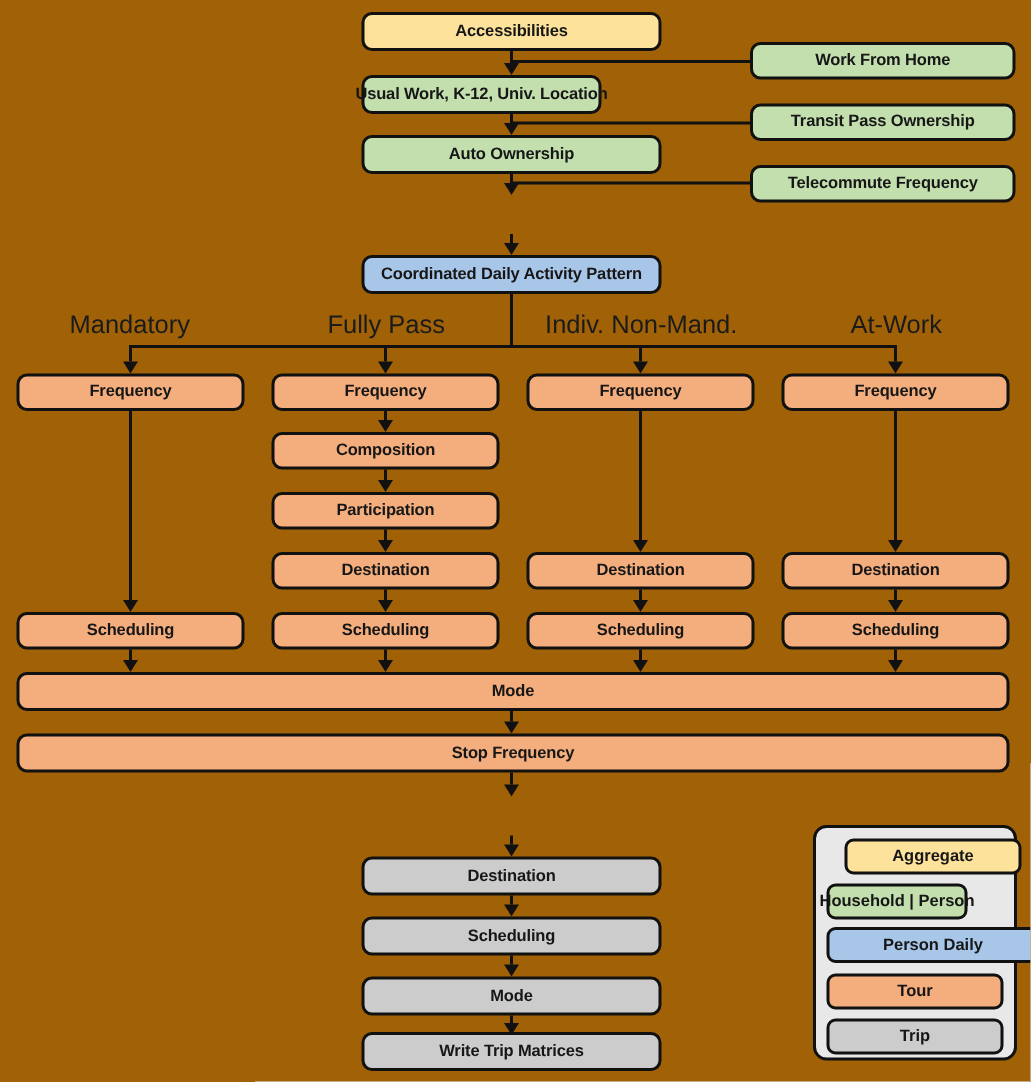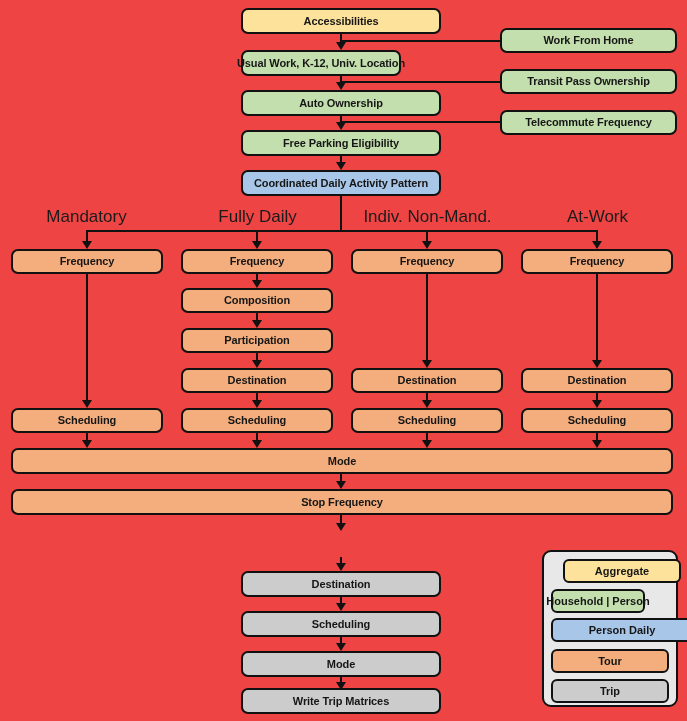--- a/index.html
+++ b/index.html
@@ -7,21 +7,21 @@
     padding: 0;
     background: #e8e8e8;
   }
   body {
     font-family: "Liberation Sans", sans-serif;
   }
   #canvas {
     position: relative;
     width: 687px;
     height: 721px;
-    background: #ef4444;
+    background: #a16207;
     overflow: hidden;
   }
   .node {
     position: absolute;
     box-sizing: border-box;
     border: 2px solid #111111;
     border-radius: 7px;
     display: flex;
     align-items: center;
     justify-content: center;
@@ -103,23 +103,20 @@
   </div>
 
   <div class="node c-household" style="left:241px; top:50px; width:160px; height:26px;">
     <span>Usual Work, K-12, Univ. Location</span>
   </div>
 
   <div class="node c-household" style="left:241px; top:90px; width:200px; height:26px;">
     <span>Auto Ownership</span>
   </div>
 
-  <div class="node c-household" style="left:241px; top:130px; width:200px; height:26px;">
-    <span>Free Parking Eligibility</span>
-  </div>
 
   <div class="node c-persondaily" style="left:241px; top:170px; width:200px; height:26px;">
     <span>Coordinated Daily Activity Pattern</span>
   </div>
 
   <div class="node c-household" style="left:500px; top:28px; width:177px; height:25px;">
     <span>Work From Home</span>
   </div>
 
   <div class="node c-household" style="left:500px; top:69px; width:177px; height:25px;">
@@ -146,21 +143,21 @@
   <div class="hline" style="left:341px; top:81px; width:159px;"></div>
   <div class="hline" style="left:341px; top:121px; width:159px;"></div>
 
   <div class="vline" style="left:340px; top:196px; height:35px;"></div>
   <div class="hline" style="left:86px; top:230px; width:511px;"></div>
 
   <div class="col-head" style="left:0px; top:208px; width:173px;">
     <span>Mandatory</span>
   </div>
   <div class="col-head" style="left:171px; top:208px; width:173px;">
-    <span>Fully Daily</span>
+    <span>Fully Pass</span>
   </div>
   <div class="col-head" style="left:511px; top:208px; width:173px;">
     <span>At-Work</span>
   </div>
   <div class="col-head" style="left:341px; top:208px; width:173px;">
     <span>Indiv. Non-Mand.</span>
   </div>
 
   <div class="vline" style="left:86px; top:230px; height:11px;"></div>
   <div class="arrow" style="left:82px; top:241px;"></div>

